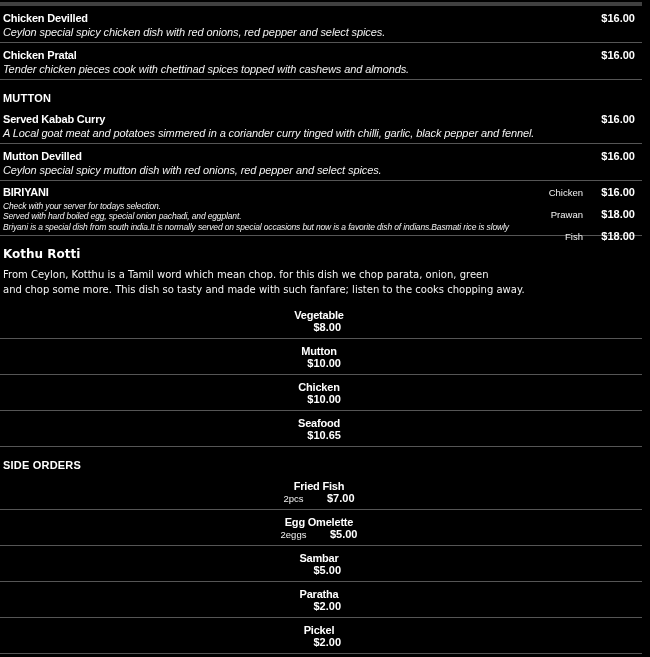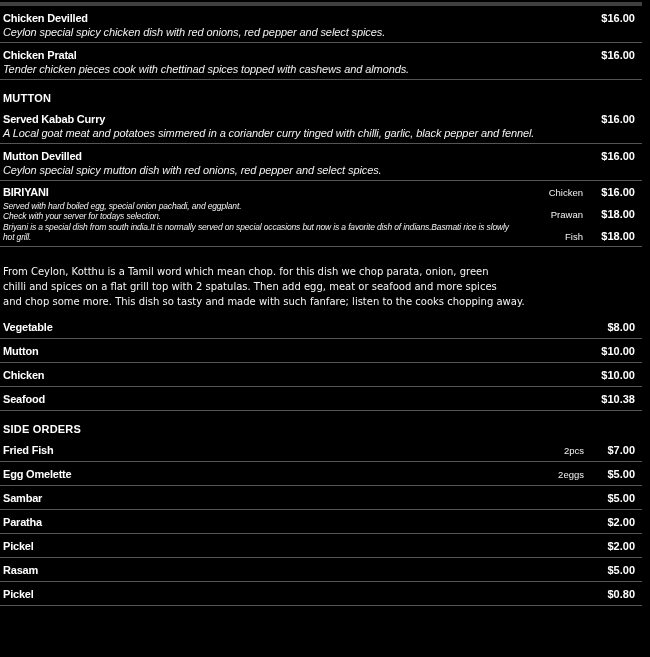--- a/index.html
+++ b/index.html
@@ -32,21 +32,21 @@
   .price-option-price { font-size:11px; font-weight:bold; width:44px; text-align:right; white-space:nowrap; }
 
   
   .kothu { font-family:"DejaVu Sans", sans-serif; padding:11px 7px 0 3px; }
   .kothu-title { font-size:12px; font-weight:bold; line-height:14px; }
   .kothu-desc { padding:6px 0 6px 0; }
   .kothu-desc div { font-size:10px; line-height:15px; color:#f5f5f5; white-space:nowrap; }
 
   
   .simple-item { display:flex; justify-content:space-between; align-items:center;
-                 padding:6px 7px 5px 3px; border-bottom:1px solid #555; }
+                 padding:6px 7px 5px 3px; border-bottom:1px solid #555;flex-direction:column; }
   .price-cell { display:flex; align-items:baseline; white-space:nowrap; }
   .qty { font-size:9.5px; color:#f2f2f2; margin-right:7px; }
   .price-cell .item-price { width:44px; text-align:right; display:inline-block; }
 </style>
 </head>
 <body>
 
 <div class="menu">
 
   <div class="item">
@@ -93,31 +93,30 @@
       <div class="price-option">
         <span class="price-option-label">Prawan</span>
         <span class="price-option-price">$18.00</span>
       </div>
       <div class="price-option">
         <span class="price-option-label">Fish</span>
         <span class="price-option-price">$18.00</span>
       </div>
     </div>
     <div class="biriyani-desc">
+      <div>Check with your server for todays selection.</div>
       <div>Served with hard boiled egg, special onion pachadi, and eggplant.</div>
-      <div>Check with your server for todays selection.</div>
       <div>Briyani is a special dish from south india.It is normally served on special occasions but now is a favorite dish of indians.Basmati rice is slowly</div>
-      <div>hot grill.</div>
     </div>
   </div>
 
   <div class="kothu">
+    <div class="kothu-title">Kothu Rotti</div>
     <div class="kothu-desc">
       <div>From Ceylon, Kotthu is a Tamil word which mean chop. for this dish we chop parata, onion, green</div>
-      <div>chilli and spices on a flat grill top with 2 spatulas. Then add egg, meat or seafood and more spices</div>
       <div>and chop some more. This dish so tasty and made with such fanfare; listen to the cooks chopping away.</div>
     </div>
   </div>
 
   <div class="simple-item">
     <span class="item-name">Vegetable</span>
     <span class="price-cell">
         <span class="item-price">$8.00</span>
       </span>
   </div>
@@ -129,21 +128,21 @@
   </div>
   <div class="simple-item">
     <span class="item-name">Chicken</span>
     <span class="price-cell">
         <span class="item-price">$10.00</span>
       </span>
   </div>
   <div class="simple-item">
     <span class="item-name">Seafood</span>
     <span class="price-cell">
-        <span class="item-price">$10.38</span>
+        <span class="item-price">$10.65</span>
       </span>
   </div>
 
   <div class="section-header">SIDE ORDERS</div>
 
   <div class="simple-item">
     <span class="item-name">Fried Fish</span>
     <span class="price-cell">
       <span class="qty">2pcs</span>
       <span class="item-price">$7.00</span>

